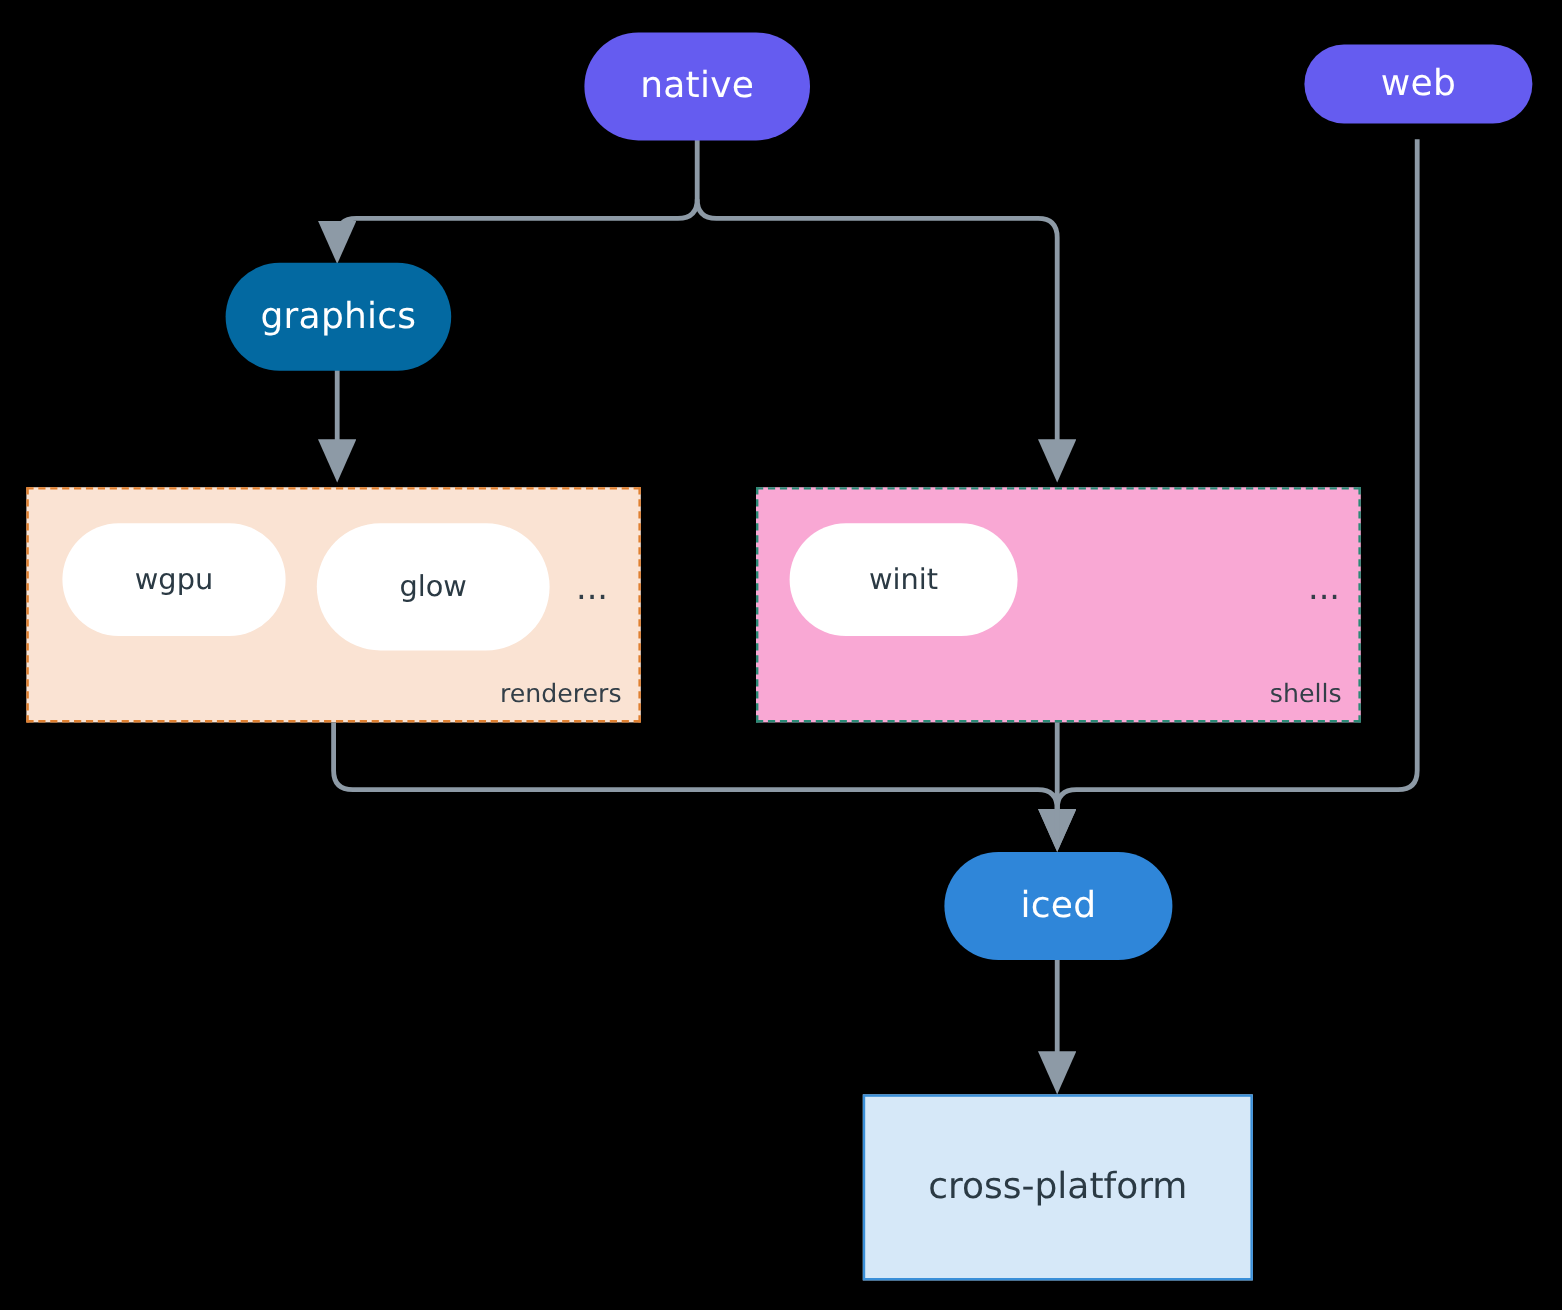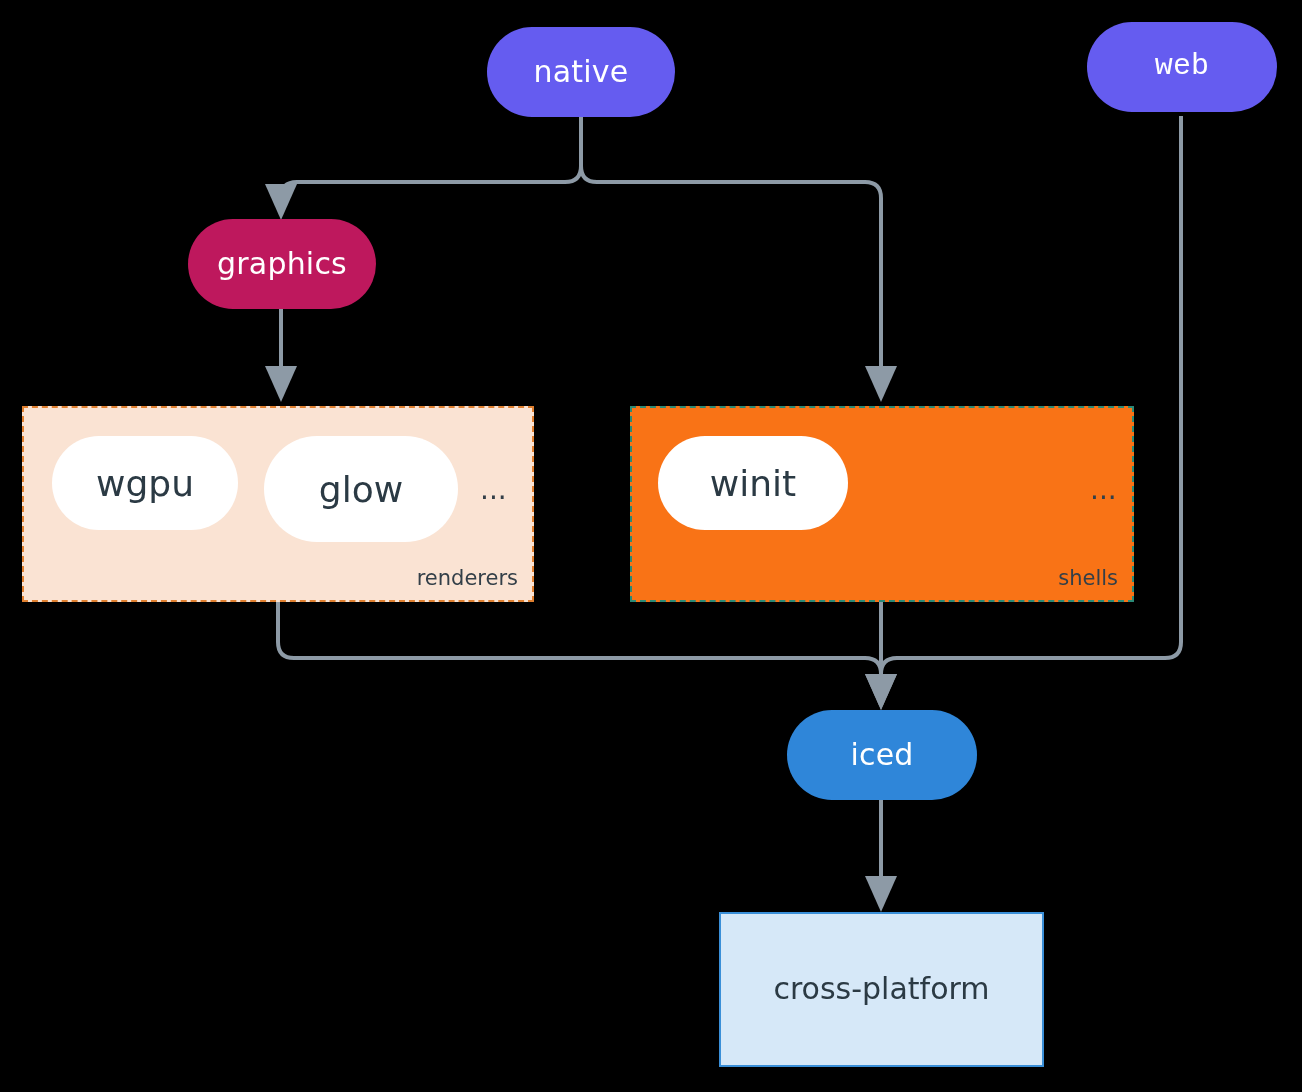--- a/index.html
+++ b/index.html
@@ -36,51 +36,51 @@
     line-height: 1.25;
   }
   .pill {
     border-radius: 999px;
     color: #ffffff;
     font-size: 30px;
     letter-spacing: 0.2px;
   }
   .pill-native  { background: #655cf0; }
   .pill-web     { background: #655cf0; }
-  .pill-graphics{ background: #be185d; }
+  .pill-graphics{ background: #0369a1; }
   .pill-iced    { background: #2f86d9; }
 
   .group {
     position: absolute;
     box-sizing: border-box;
   }
   .group-renderers {
     background: #fae3d3;
     border: 2px dashed #e08030;
   }
   .group-shells {
-    background: #f97316;
+    background: #f9a8d4;
     border: 2px dashed #2b8a76;
   }
   .group-label {
     position: absolute;
     right: 14px;
     bottom: 10px;
     font-size: 21px;
     color: #333f48;
   }
   .leaf {
     position: absolute;
     display: flex;
     align-items: center;
     justify-content: center;
     background: #ffffff;
     border-radius: 999px;
     color: #2b3a44;
-    font-size: 36px;
+    font-size: 24px;
     box-sizing: border-box;
   }
   .ellipsis {
     position: absolute;
     color: #333f48;
     font-size: 28px;
     line-height: 1;
   }
   .rect-box {
     position: absolute;
@@ -120,21 +120,21 @@
 
     <path d="M1181,116 L1181,642 Q1181,658 1165,658 L897,658 Q881,658 881,674 L881,700" fill="none" stroke="#8d9aa6" stroke-width="4"></path>
 
     <path d="M881,800 L881,902" fill="none" stroke="#8d9aa6" stroke-width="4" marker-end="url(#arrowhead)"></path>
   </svg>
 
   <div class="node pill pill-native" style="left:487px; top:27px; width:188px; height:90px;">
     <span>native</span>
   </div>
 
-  <div class="node pill pill-web" style="left:1087px; top:22px; width:190px; height:90px;font-family:Liberation Mono, monospace;">
+  <div class="node pill pill-web" style="left:1087px; top:37px; width:190px; height:66px;">
     <span>web</span>
   </div>
 
   <div class="node pill pill-graphics" style="left:188px; top:219px; width:188px; height:90px;">
     <span>graphics</span>
   </div>
 
   <div class="group group-renderers" style="left:22px; top:406px; width:512px; height:196px;">
     <div class="leaf" style="left:28px; top:28px; width:186px; height:94px;">
       <span>wgpu</span>

